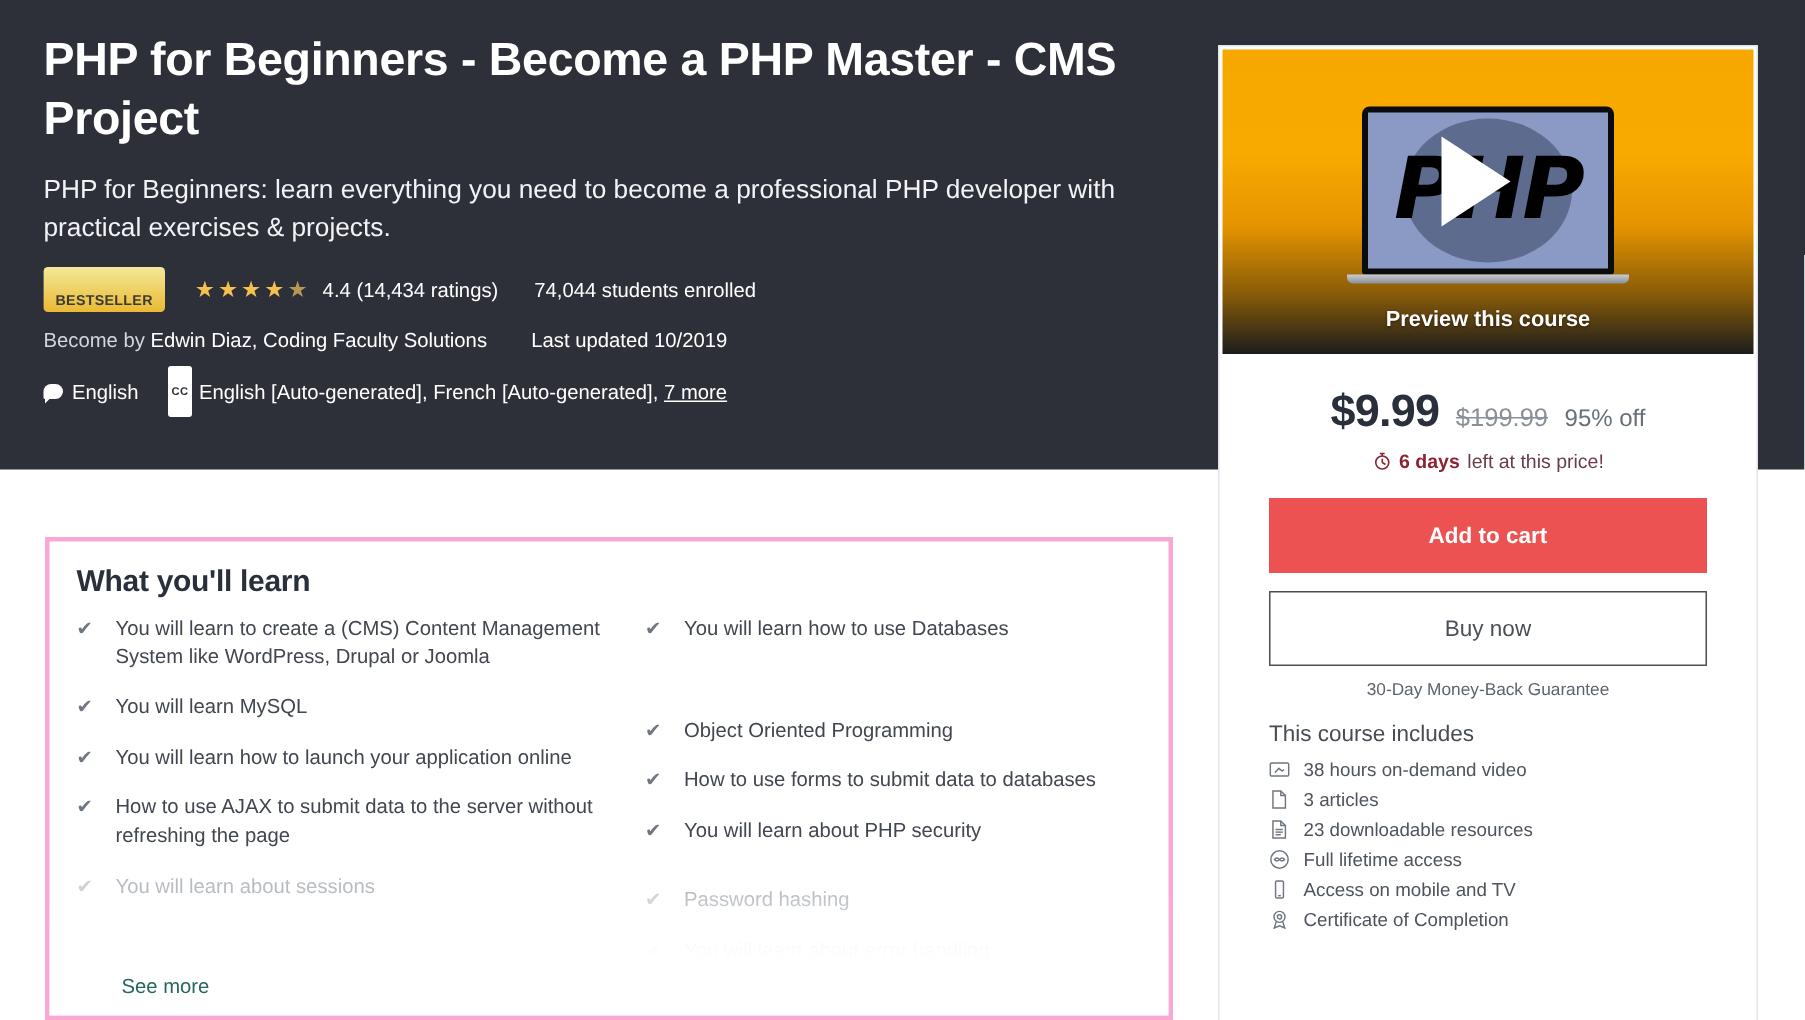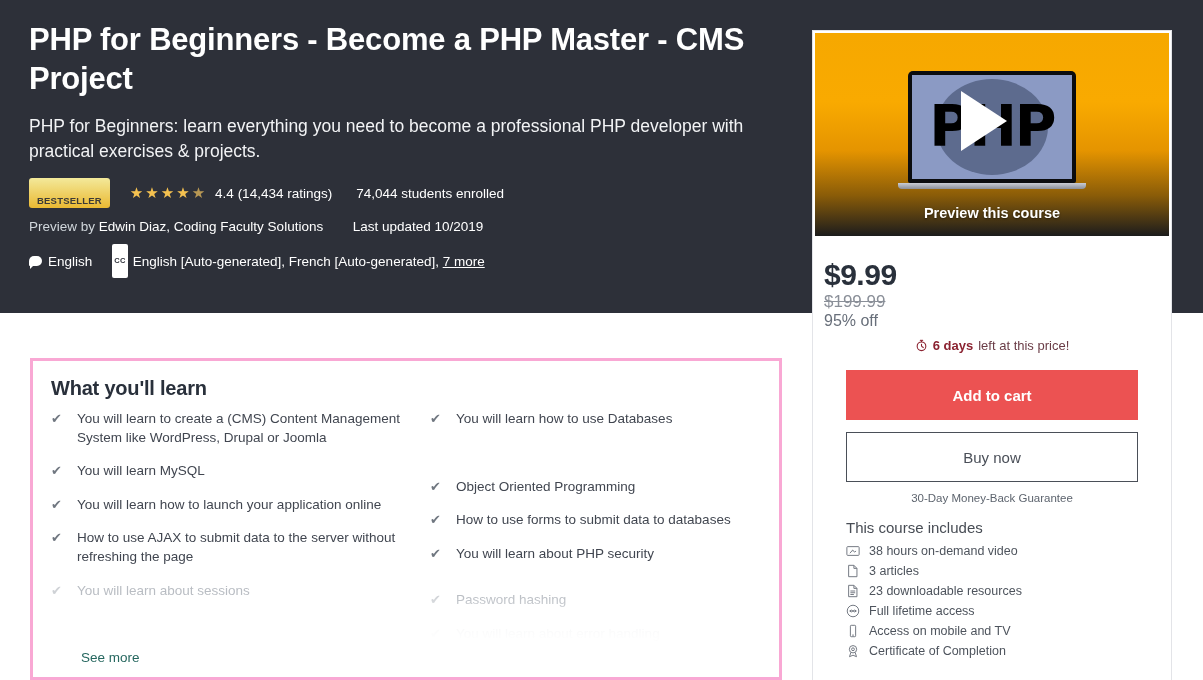--- a/index.html
+++ b/index.html
@@ -86,20 +86,21 @@
     position: relative;
     margin: 2px 2px 0 2px;
     height: 203px;
     background: linear-gradient(180deg, #f6a800 0%, #f9aa00 34%, #e59400 58%, #8a5c08 80%, #1c1c1c 100%);
     cursor: pointer;
     overflow: hidden;
   }
   .laptop {
     position: absolute; left: 50%; top: 38px; transform: translateX(-50%);
     width: 168px;
+    font-style: italic;
   }
   .laptop-screen {
     width: 168px; height: 112px;
     background: #0b0c0e;
     border-radius: 5px 5px 2px 2px;
     padding: 4px;
   }
   .laptop-inner {
     width: 100%; height: 100%;
     background: #8b9ac4;
@@ -136,21 +137,21 @@
   .preview-label {
     position: absolute; left: 0; right: 0; bottom: 15px;
     text-align: center; color: #ffffff;
     font-size: 14.5px; font-weight: bold;
     text-shadow: 0 1px 2px rgba(0,0,0,.5);
     z-index: 6;
   }
 
   .price-row {
     margin-top: 22px; text-align: center;
-    display: flex; align-items: baseline; justify-content: center; flex-direction: column;
+    display: flex; align-items: baseline; justify-content: center;
   }
   .price-current { font-size: 30px; font-weight: bold; color: #29303b; letter-spacing: -0.5px;}
   .price-old { font-size: 17px; color: #8a8f98; text-decoration: line-through; margin-left: 11px;}
   .price-off { font-size: 16px; color: #686f7a; margin-left: 11px; text-align: right;}
 
   .deadline-row {
     margin-top: 8px; text-align: center;
     font-size: 13px; color: #6a3c46;
     display: flex; align-items: center; justify-content: center; gap: 5px;
   }
@@ -243,21 +244,21 @@
           <span class="star-half">★</span>
         </span>
         <span class="rating-val">
           <span>4.4</span>
           <span>(14,434 ratings)</span>
         </span>
         <span class="enrolled">74,044 students enrolled</span>
       </div>
 
       <div class="creator-row">
-        <span class="muted-lbl">Preview by</span>
+        <span class="muted-lbl">Become by</span>
         <span>Edwin Diaz, Coding Faculty Solutions</span>
         <span class="sep"></span>
         <span>Last updated 10/2019</span>
       </div>
 
       <div class="lang-row">
         <span class="bubble-icon"></span>
         <span>English</span>
         <span class="lang-sep"></span>
         <span class="cc-icon">CC</span>

